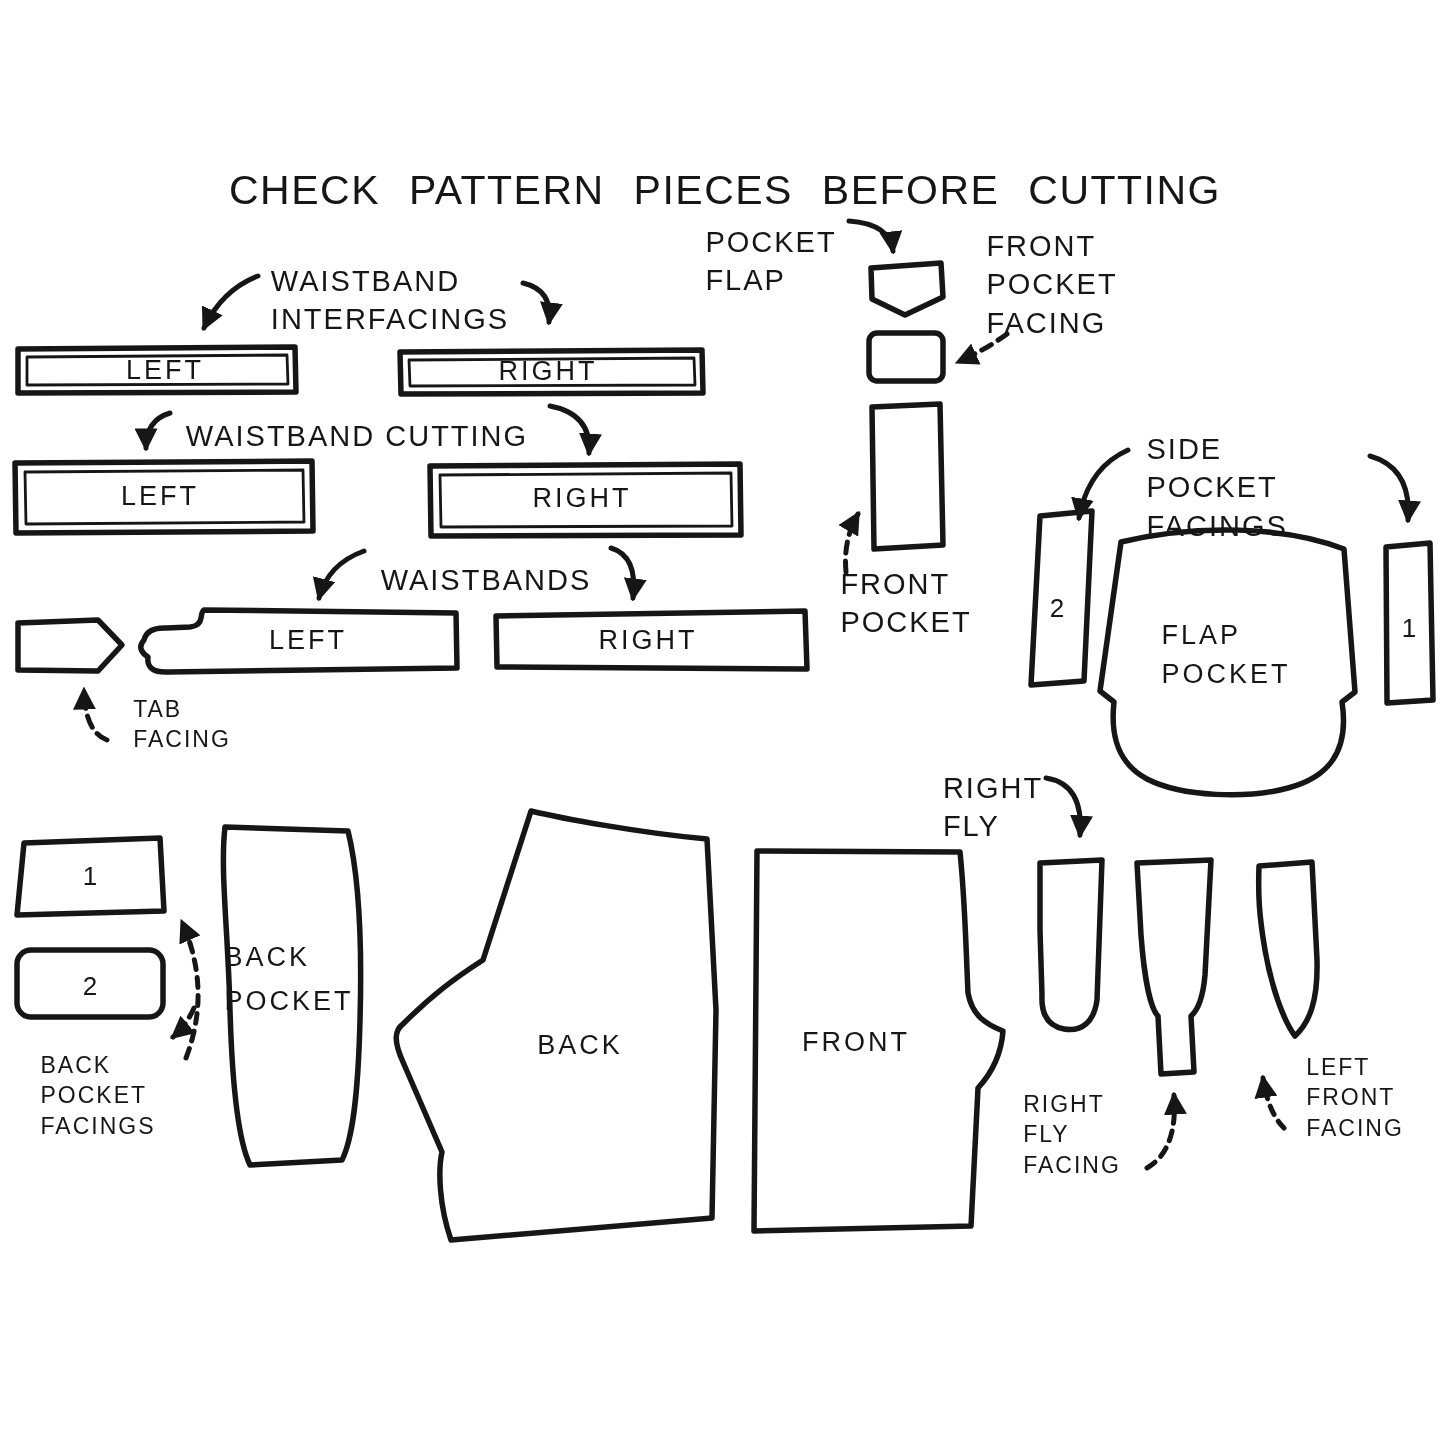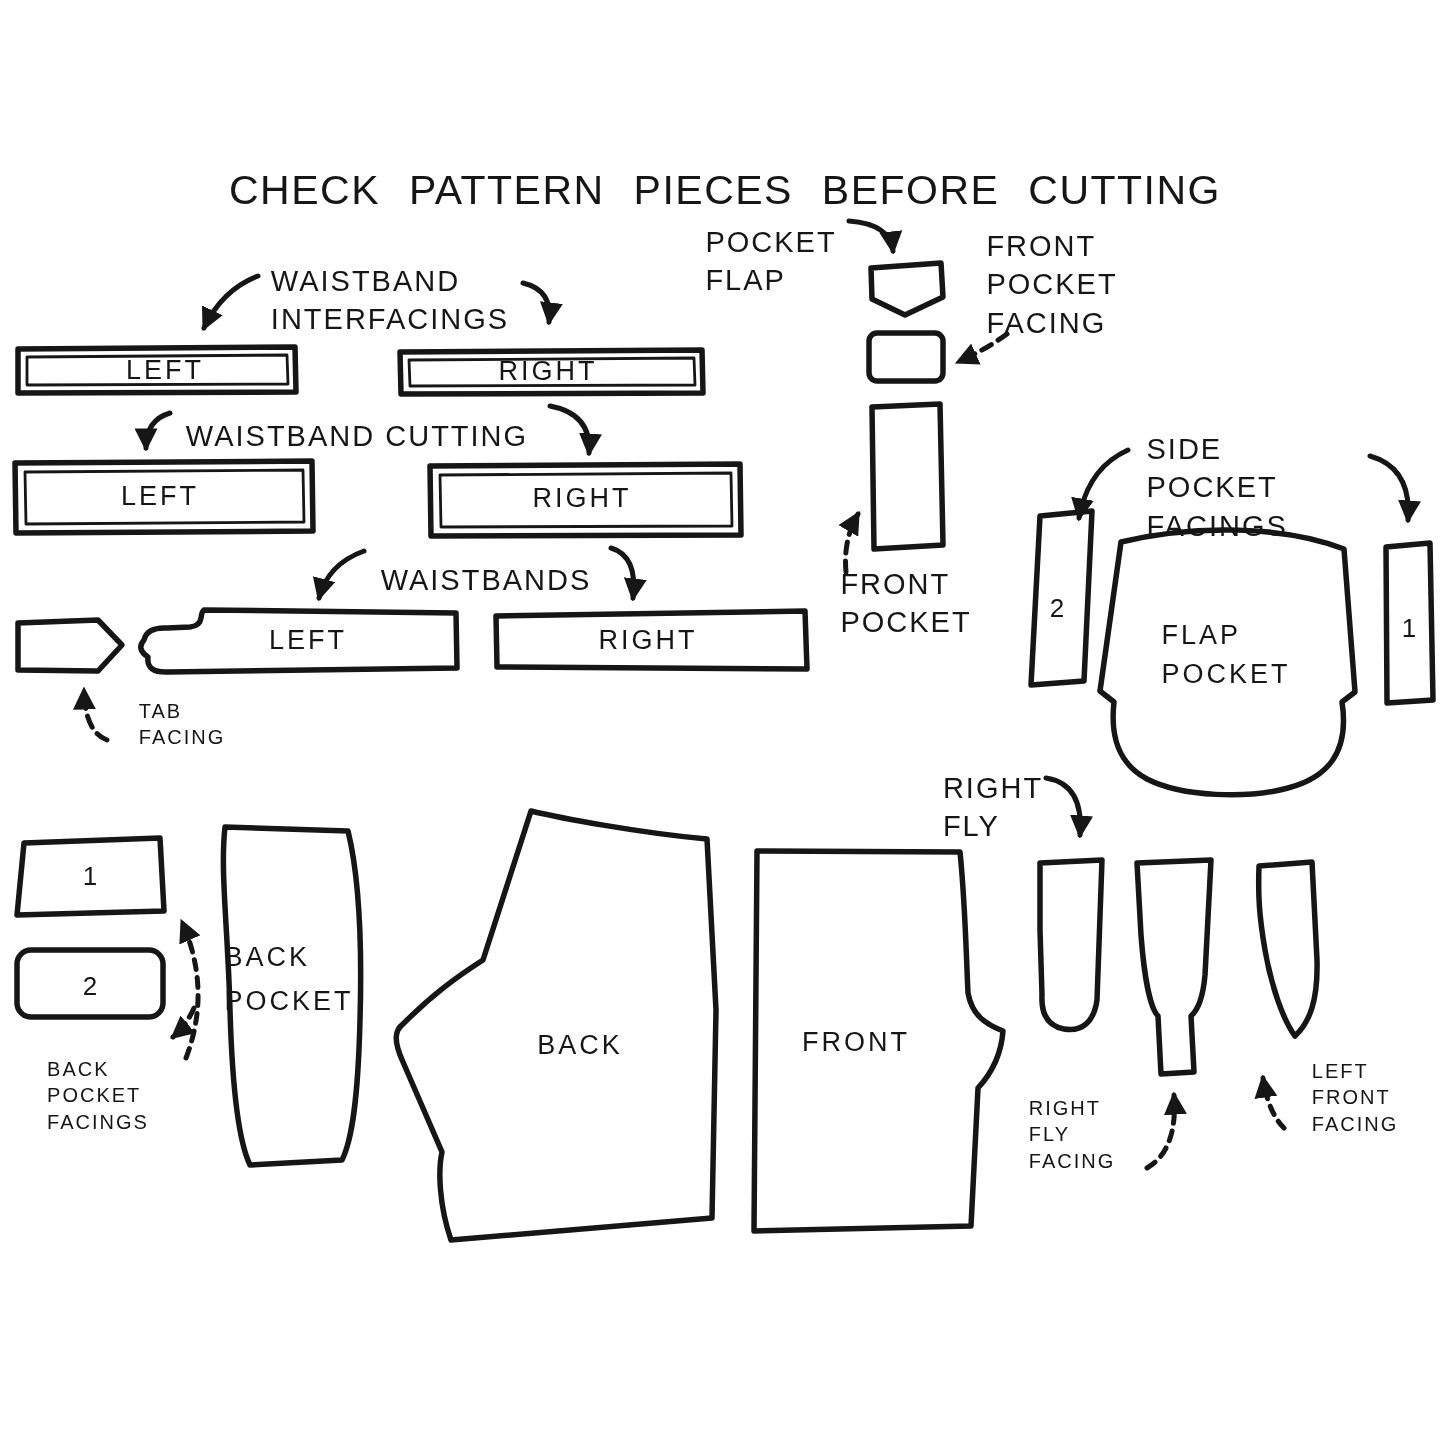--- a/index.html
+++ b/index.html
@@ -10,21 +10,21 @@
   }
   svg.sheet{position:absolute;left:0;top:0;width:1445px;height:1445px;}
   .lbl{
     position:absolute;transform:translate(-50%,-50%);
     font-weight:400;text-align:left;white-space:pre-line;
     line-height:1.32em;letter-spacing:2px;color:#161616;
     -webkit-font-smoothing:antialiased;
   }
   .title{font-size:41px;letter-spacing:1.5px;word-spacing:16px;white-space:nowrap;}
   .ann{font-size:29px;}
-  .ann-sm{font-size:20px;}
+  .ann-sm{font-size:23px;}
   .ptxt{font-size:27px;letter-spacing:3px;}
   .num{font-size:26px;letter-spacing:0;}
   .lh-lg{line-height:1.62em;}
   .lh-md{line-height:1.45em;}
 </style>
 </head>
 <body>
 
 <div class="canvas">
 

